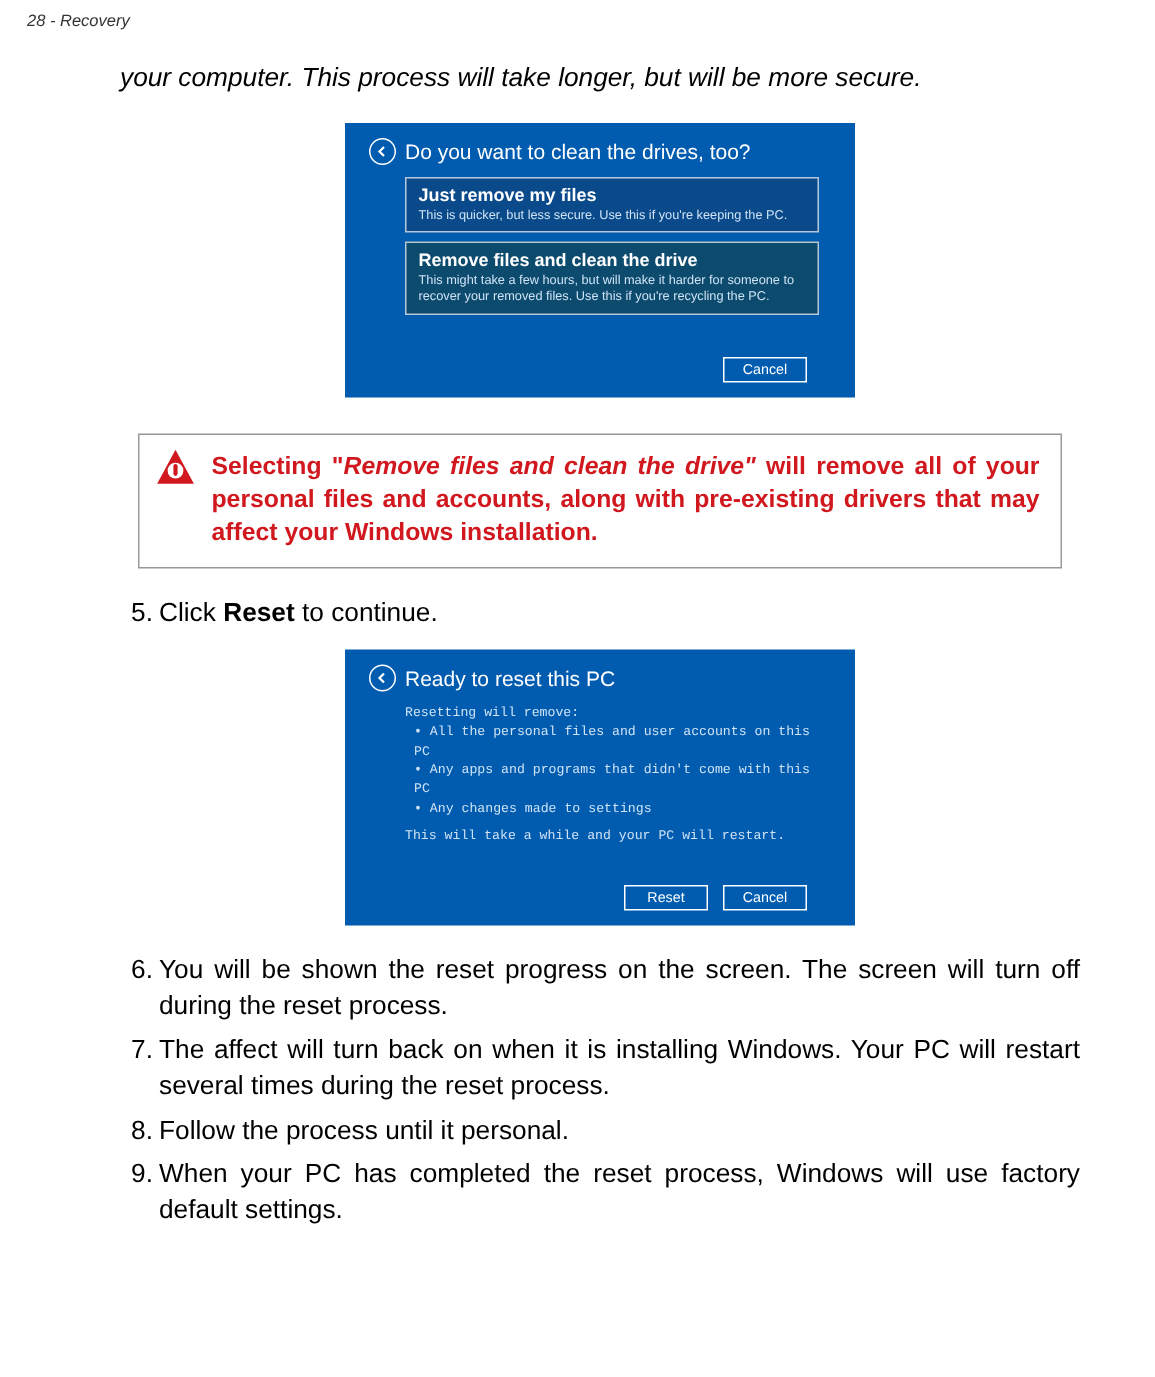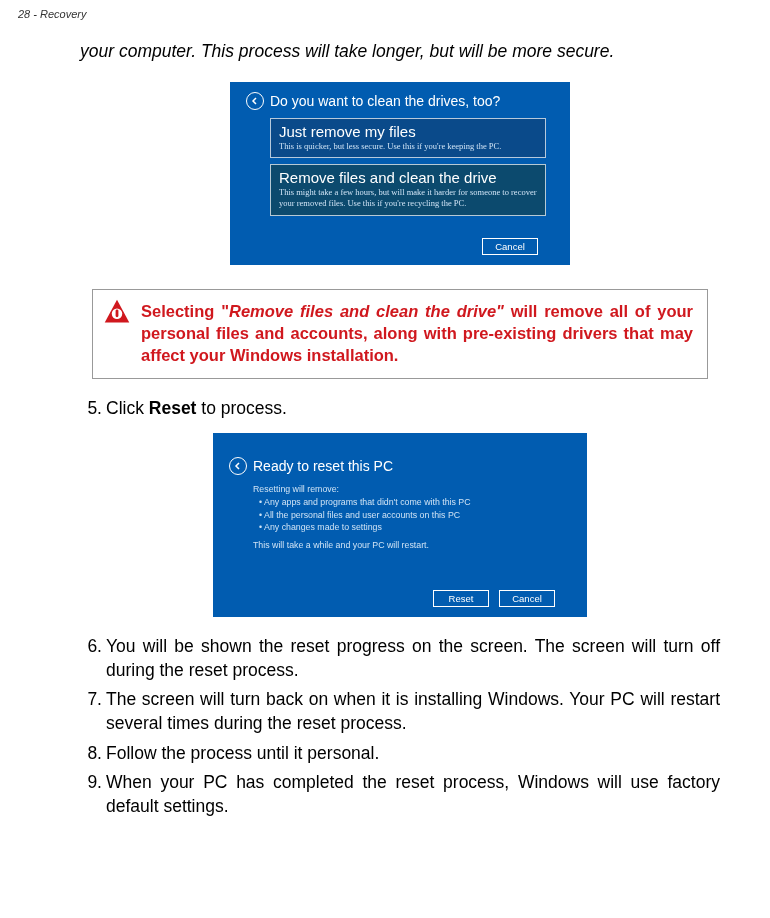--- a/index.html
+++ b/index.html
@@ -58,30 +58,29 @@
     .option-box {
       border: 1px solid rgba(255,255,255,0.7);
       margin: 0 8px 6px 24px;
       padding: 4px 8px 6px 8px;
       background: #0c4a6e;
     }
     .option-box.highlighted {
       background: #0a4a8a;
     }
     .opt-title {
-      font-size: 15px;
-      font-weight: 400;
+      font-size: 12px;
+      font-weight: 700;
       color: #fff;
       margin-bottom: 1px;
     }
     .opt-desc {
       font-size: 8.5px;
       color: #cfe3f5;
       line-height: 1.25;
-      font-family: Liberation Serif, serif;
     }
     .ss-btns {
       position: absolute;
       bottom: 10px;
       right: 32px;
       display: flex;
       gap: 10px;
     }
     .ss-btn {
       border: 1px solid #fff;
@@ -130,29 +129,30 @@
       flex-shrink: 0;
       text-align: right;
       margin-right: 4px;
     }
     .step-body {
       flex: 1;
       text-align: justify;
     }
     .step-body b { font-weight: bold; }
     .screenshot.s2 {
-      width: 374px;
+      width: 340px;
       height: 184px;
-      padding: 24px 16px 10px 16px;
+      padding: 10px 16px 10px 16px;
       margin-top: 12px;
       margin-bottom: 18px;
     }
     .s2-inner {
       margin-left: 24px;
       margin-top: 4px;
+      font-family: Liberation Mono, monospace;
     }
     .s2-line {
       font-size: 8.8px;
       color: #cfe3f5;
       line-height: 1.45;
     }
     .s2-bullet { padding-left: 6px; }
     .s2-note {
       font-size: 8.8px;
       color: #cfe3f5;
@@ -197,53 +197,53 @@
       <rect x="14.4" y="13" width="3.2" height="9" rx="1.6" fill="#d0181e"></rect>
     </svg>
     <div class="warning-text">
       <span>Selecting "</span><span class="ital">Remove files and clean the drive"</span><span> will remove all of your personal files and accounts, along with pre-existing drivers that may affect your Windows installation.</span>
     </div>
   </div>
 
   <div class="step">
     <div class="step-num">5.</div>
     <div class="step-body">
-      <span>Click </span><b>Reset</b><span> to process.</span>
+      <span>Click </span><b>Reset</b><span> to continue.</span>
     </div>
   </div>
 
   <div class="screenshot s2">
     <div class="ss-title-row">
       <div class="back-circle">
         <svg width="10" height="10" viewBox="0 0 10 10">
             <path d="M6 2 L3 5 L6 8" stroke="#fff" stroke-width="1.5" fill="none"></path>
           </svg>
       </div>
       <div class="ss-title">Ready to reset this PC</div>
     </div>
     <div class="s2-inner">
       <div class="s2-line">Resetting will remove:</div>
+      <div class="s2-line s2-bullet">•  All the personal files and user accounts on this PC</div>
       <div class="s2-line s2-bullet">•  Any apps and programs that didn't come with this PC</div>
-      <div class="s2-line s2-bullet">•  All the personal files and user accounts on this PC</div>
       <div class="s2-line s2-bullet">•  Any changes made to settings</div>
       <div class="s2-note">This will take a while and your PC will restart.</div>
     </div>
     <div class="ss-btns">
       <div class="ss-btn">Reset</div>
       <div class="ss-btn">Cancel</div>
     </div>
   </div>
 
   <div class="step">
     <div class="step-num">6.</div>
     <div class="step-body">You will be shown the reset progress on the screen. The screen will turn off during the reset process.</div>
   </div>
   <div class="step">
     <div class="step-num">7.</div>
-    <div class="step-body">The screen will turn back on when it is installing Windows. Your PC will restart several times during the reset process.</div>
+    <div class="step-body">The affect will turn back on when it is installing Windows. Your PC will restart several times during the reset process.</div>
   </div>
   <div class="step">
     <div class="step-num">8.</div>
     <div class="step-body">Follow the process until it personal.</div>
   </div>
   <div class="step">
     <div class="step-num">9.</div>
     <div class="step-body">When your PC has completed the reset process, Windows will use factory default settings.</div>
   </div>
 

